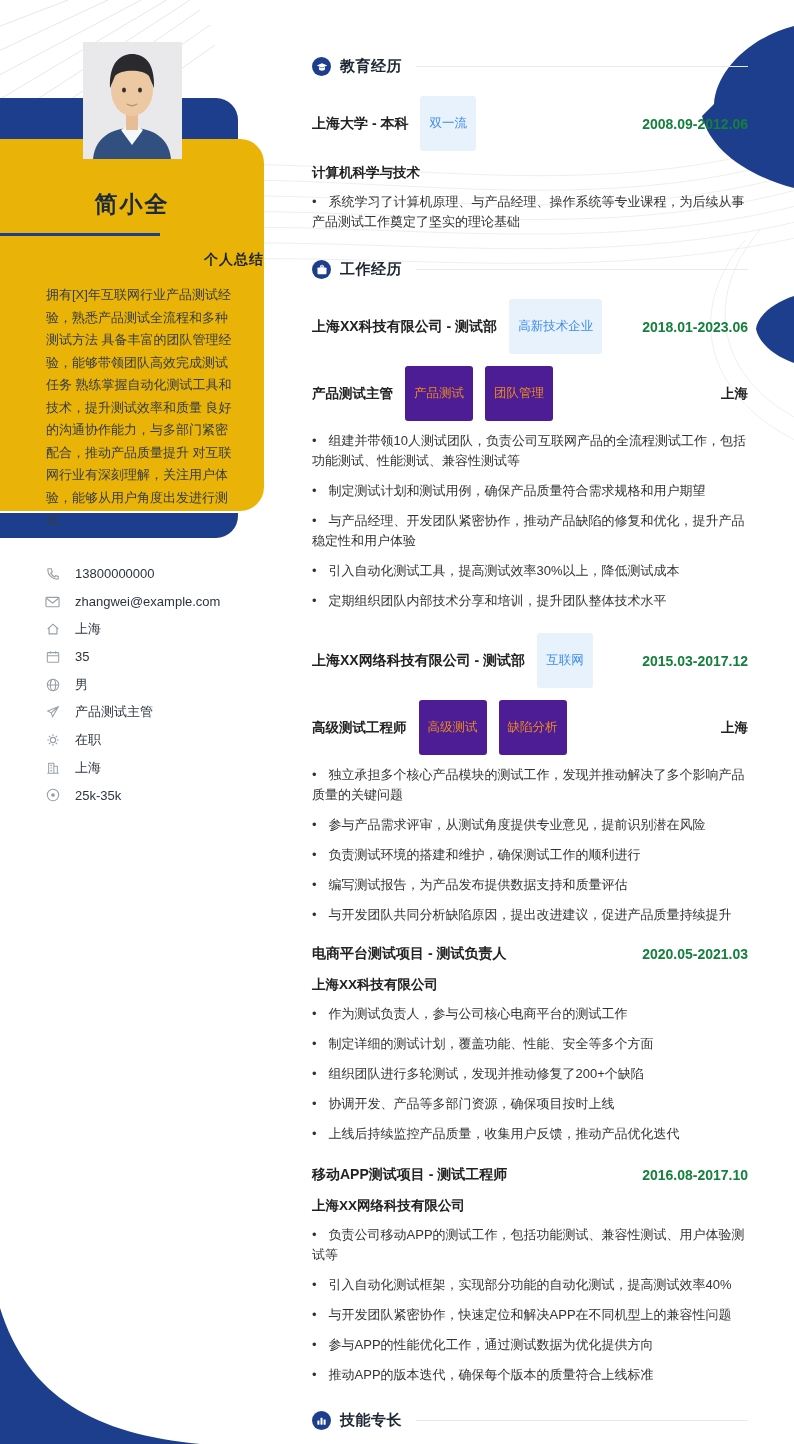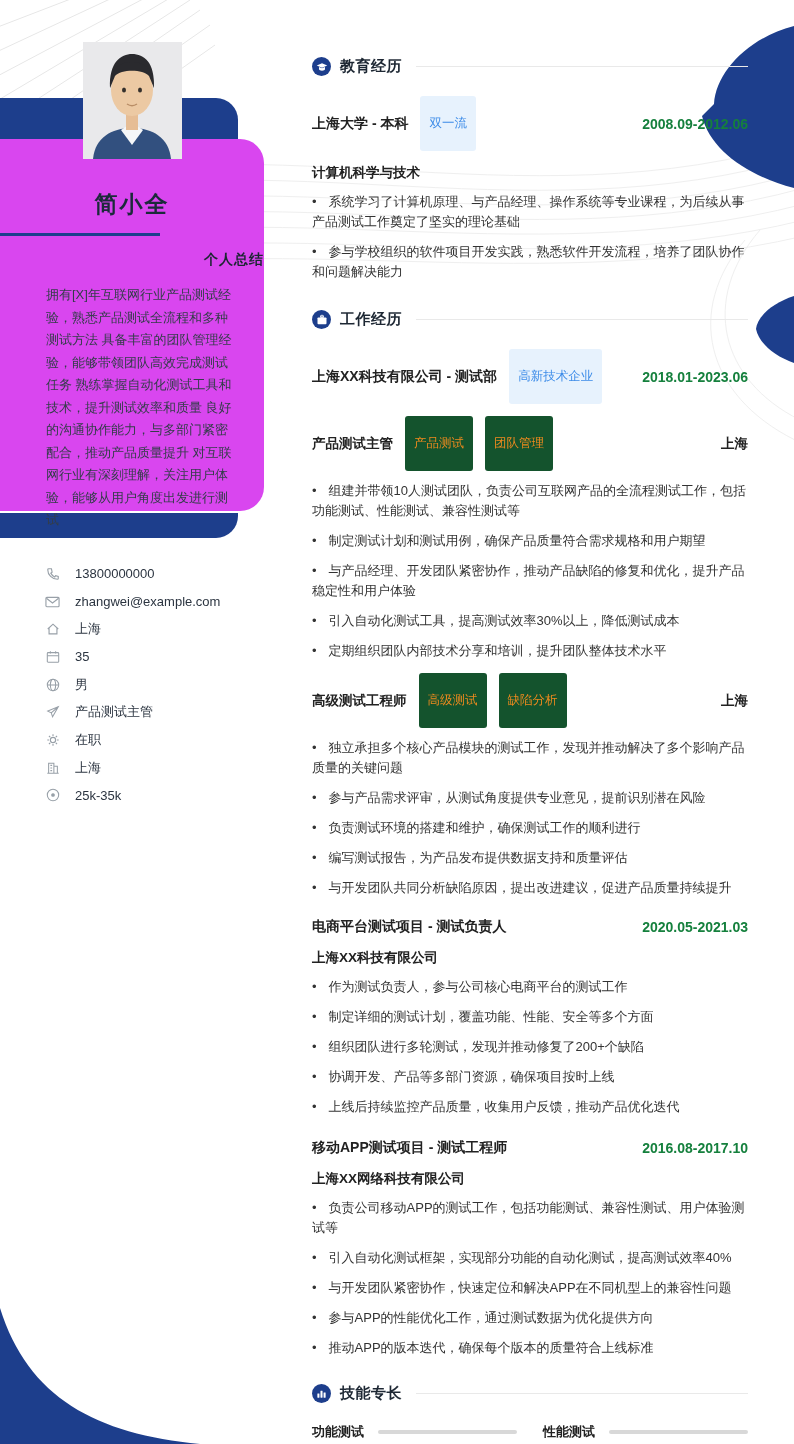--- a/index.html
+++ b/index.html
@@ -2,21 +2,21 @@
 <html><head>
 <meta charset="utf-8">
 <style>
   html,body{margin:0;padding:0;background:#fff;}
   .page{position:relative;width:794px;height:1444px;background:#fff;overflow:hidden;
         font-family:"Liberation Sans","DejaVu Sans",sans-serif;color:#222;}
   .deco{position:absolute;inset:0;z-index:0;pointer-events:none;}
   
   .band-top{position:absolute;left:0;top:98px;width:238px;height:41px;background:#1d3e8c;border-radius:0 22px 0 0;z-index:1;}
   .band-bottom{position:absolute;left:0;top:513px;width:238px;height:25px;background:#1d3e8c;border-radius:0 0 22px 0;z-index:1;}
-  .summary-card{position:absolute;left:0;top:139px;width:264px;height:372px;background:#d946ef;border-radius:0 24px 24px 0;z-index:2;}
+  .summary-card{position:absolute;left:0;top:139px;width:264px;height:372px;background:#eab308;border-radius:0 24px 24px 0;z-index:2;}
   .photo{position:absolute;left:83px;top:42px;width:99px;height:117px;z-index:3;overflow:hidden;}
   .name{margin-top:50px;text-align:center;font-size:23px;font-weight:bold;color:#1b2a3a;letter-spacing:2px;}
   .name-divider{margin-top:13px;width:160px;height:3px;background:#1d3e8c;}
   .summary-title{margin-top:15px;text-align:right;font-size:14px;font-weight:bold;color:#1c2633;letter-spacing:1px;}
   .summary-text{margin:15px 28px 0 46px;font-size:13px;line-height:22.5px;color:#333d49;}
   .contact{position:absolute;left:45px;top:545px;z-index:2;margin-top:15px;}
   .contact-row{display:flex;align-items:center;height:27.7px;}
   .c-icon{width:15px;height:15px;margin-right:15px;flex:0 0 15px;display:flex;align-items:center;justify-content:center;}
   .c-icon svg{display:block;}
   .c-val{font-size:13px;color:#2b3440;}
@@ -27,21 +27,21 @@
   .sec-title{margin-left:9px;font-size:15px;font-weight:bold;color:#1d2733;letter-spacing:0.5px;}
   .sec-line{flex:1;height:1px;background:#e9e9e9;margin-left:14px;}
   .entry-head{display:flex;align-items:center;}
   .e-title{font-size:14px;font-weight:bold;color:#222;}
   .e-date{margin-left:auto;font-size:14px;font-weight:bold;color:#15803d;white-space:nowrap;}
   .e-sub{display:flex;align-items:center;}
   .e-role{font-size:13.5px;font-weight:bold;color:#222;}
   .e-loc{margin-left:auto;font-size:13.5px;font-weight:bold;color:#222;}
   .tag{font-size:12.5px;padding:19px 9px;border-radius:3px;margin-left:12px;white-space:nowrap;}
   .tag-blue{background:#e7f2fd;color:#3d8ce8;}
-  .tag-orange{background:#14532d;color:#ee8a1e;}
+  .tag-orange{background:#4c1d95;color:#ee8a1e;}
   .bullet{font-size:13px;line-height:20px;color:#333;margin-top:10px;}
   .bullet::before{content:"\2022";margin-right:12px;color:#333;}
   .skill-grid{display:grid;grid-template-columns:1fr 1fr;column-gap:26px;row-gap:17px;margin-top:20px;}
   .skill-row{display:flex;align-items:center;}
   .skill-label{font-size:13px;font-weight:bold;color:#222;margin-right:14px;white-space:nowrap;}
   .skill-bar{flex:1;height:4px;border-radius:2px;background:#d8d8d8;overflow:hidden;}
   .skill-fill{height:100%;background:#d9e9f7;border-radius:2px;} .mt12{margin-top:12px;}
   .mt13{margin-top:13px;} .mt20{margin-top:20px;}
   .mt22{margin-top:22px;} .mt26{margin-top:26px;} .mt28{margin-top:28px;}
 </style>
@@ -201,21 +201,20 @@
     <div>
       <div class="entry-head mt20">
         <span class="e-title">上海大学 - 本科</span>
         <span class="tag tag-blue">双一流</span>
         <span class="e-date">2008.09-2012.06</span>
       </div>
       <div class="e-sub mt13">
         <span class="e-role">计算机科学与技术</span>
       </div>
       <div class="bullet"><span>系统学习了计算机原理、与产品经理、操作系统等专业课程，为后续从事产品测试工作奠定了坚实的理论基础</span></div>
-      <div class="bullet"><span>参与学校组织的软件项目开发实践，熟悉软件开发流程，培养了团队协作和问题解决能力</span></div>
     </div>
 
     <div class="sec-header mt28">
       <span class="sec-icon">
         <svg width="12" height="12" viewBox="0 0 16 16" fill="#fff">
             <path d="M6,3 L6,4.5 L10,4.5 L10,3 L8.8,3 L7.2,3 Z M6,3 C6,2.2 6.5,1.8 7.2,1.8 L8.8,1.8 C9.5,1.8 10,2.2 10,3" fill="none" stroke="#fff" stroke-width="1.2"></path>
             <rect x="2" y="4.5" width="12" height="9" rx="1.2"></rect>
           </svg>
       </span>
       <span class="sec-title">工作经历</span>
@@ -235,20 +234,25 @@
         <span class="e-loc">上海</span>
       </div>
       <div class="bullet"><span>组建并带领10人测试团队，负责公司互联网产品的全流程测试工作，包括功能测试、性能测试、兼容性测试等</span></div>
       <div class="bullet"><span>制定测试计划和测试用例，确保产品质量符合需求规格和用户期望</span></div>
       <div class="bullet"><span>与产品经理、开发团队紧密协作，推动产品缺陷的修复和优化，提升产品稳定性和用户体验</span></div>
       <div class="bullet"><span>引入自动化测试工具，提高测试效率30%以上，降低测试成本</span></div>
       <div class="bullet"><span>定期组织团队内部技术分享和培训，提升团队整体技术水平</span></div>
     </div>
 
     <div>
+      <div class="entry-head mt22">
+        <span class="e-title">上海XX网络科技有限公司 - 测试部</span>
+        <span class="tag tag-blue">互联网</span>
+        <span class="e-date">2015.03-2017.12</span>
+      </div>
       <div class="e-sub mt12">
         <span class="e-role">高级测试工程师</span>
         <span class="tag tag-orange">高级测试</span>
         <span class="tag tag-orange">缺陷分析</span>
         <span class="e-loc">上海</span>
       </div>
       <div class="bullet"><span>独立承担多个核心产品模块的测试工作，发现并推动解决了多个影响产品质量的关键问题</span></div>
       <div class="bullet"><span>参与产品需求评审，从测试角度提供专业意见，提前识别潜在风险</span></div>
       <div class="bullet"><span>负责测试环境的搭建和维护，确保测试工作的顺利进行</span></div>
       <div class="bullet"><span>编写测试报告，为产品发布提供数据支持和质量评估</span></div>

